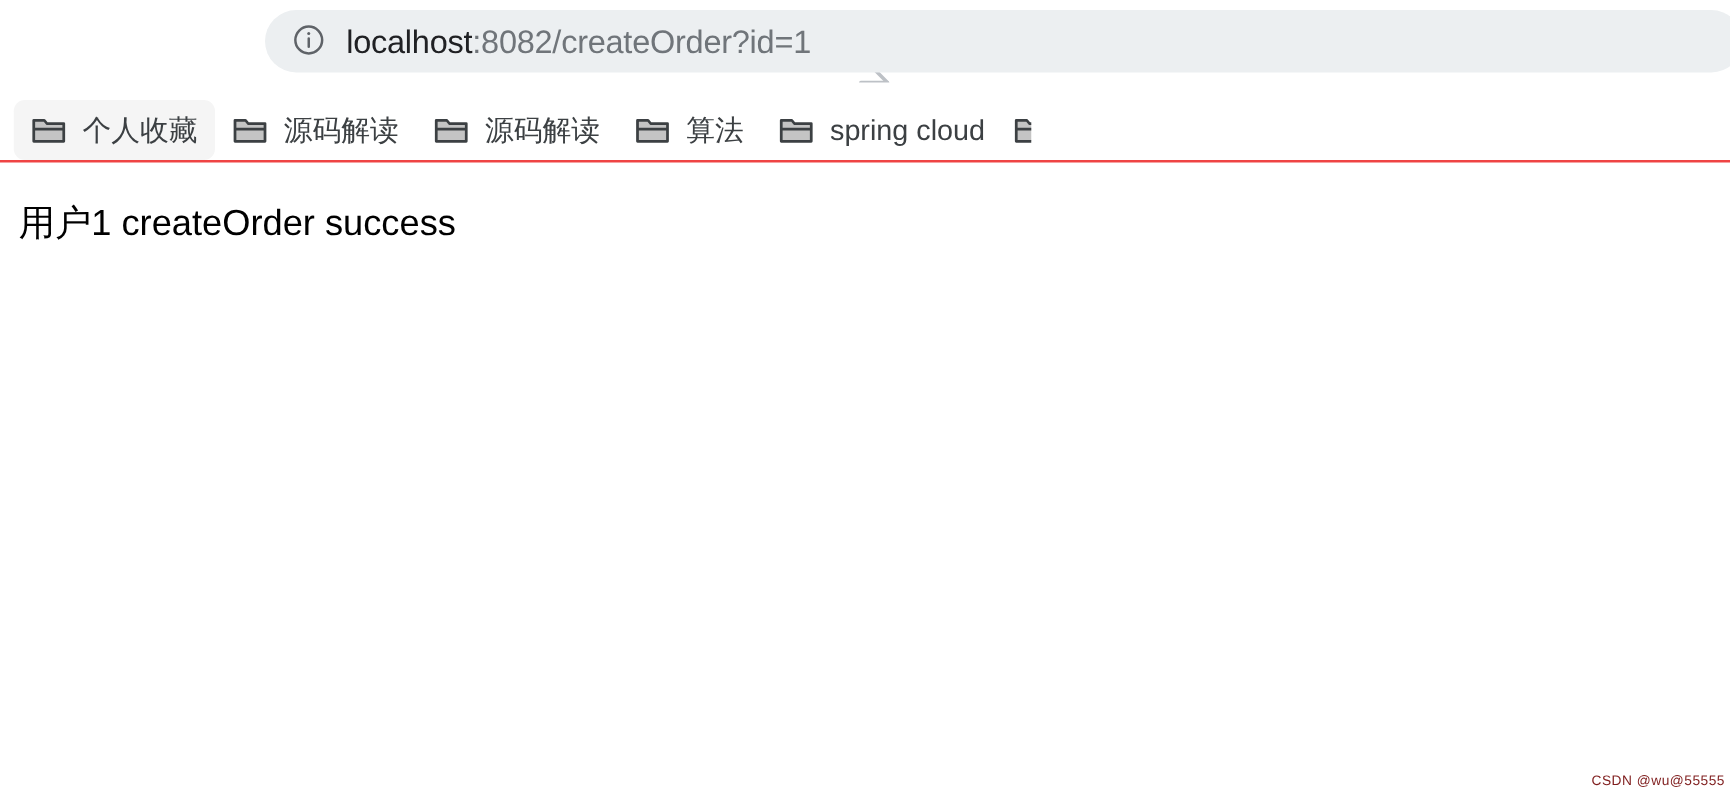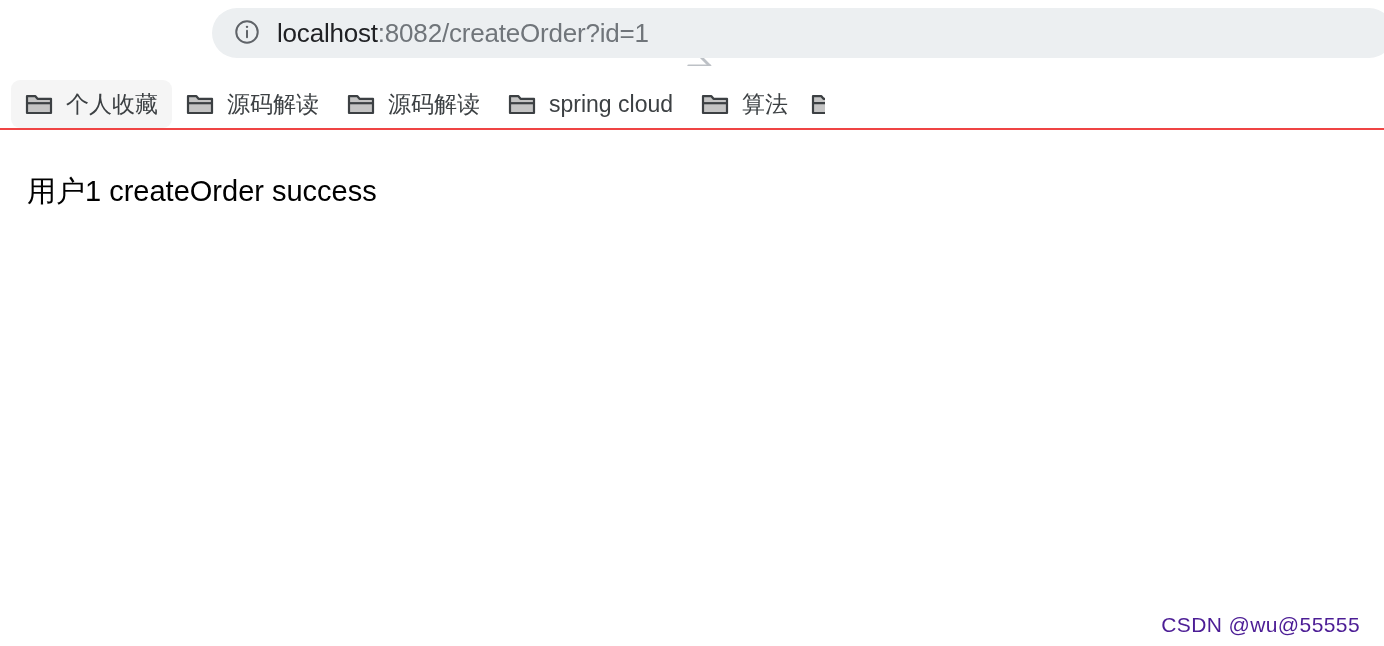--- a/index.html
+++ b/index.html
@@ -139,37 +139,37 @@
   
   .page-content {
     position: absolute;
     left: 0;
     top: 136px;
     width: 1384px;
     height: 510px;
     background: #ffffff;
   }
   .page-body-text {
-    margin: 16px;
+    margin: 4px;
     padding: 22px 12px 0 11px;
     font-size: 29px;
     line-height: 34px;
     color: #000000;
     font-family: "Liberation Sans", "DejaVu Sans", sans-serif;
     white-space: pre;
   }
 
   
   .watermark {
     position: absolute;
-    right: 24px;
+    right: 4px;
     bottom: 12px;
-    font-size: 21px;
+    font-size: 11px;
     line-height: 18px;
-    color: #4c1d95;
+    color: #7f1d1d;
     letter-spacing: 0.4px;
     font-family: "Liberation Sans", "DejaVu Sans", sans-serif;
     user-select: none;
   }
 </style>
 </head>
 <body>
 
 <div class="browser-chrome">
 
@@ -246,30 +246,30 @@
         </span>
         <span class="bm-label">源码解读</span>
       </div>
       <div class="bookmark">
         <span>
           <svg class="folder-icon" viewBox="0 0 28 24" fill="none">
             <path d="M2 4.2 h8.4 l2.1 2.6 H26 v14.2 H2 Z" fill="#c4c4c4" stroke="#3c4043" stroke-width="2.2" stroke-linejoin="round"></path>
             <line x1="2" y1="11.2" x2="26" y2="11.2" stroke="#3c4043" stroke-width="2.2"></line>
           </svg>
         </span>
+        <span class="bm-label">算法</span>
+      </div>
+      <div class="bookmark">
+        <span>
+          <svg class="folder-icon" viewBox="0 0 28 24" fill="none">
+            <path d="M2 4.2 h8.4 l2.1 2.6 H26 v14.2 H2 Z" fill="#c4c4c4" stroke="#3c4043" stroke-width="2.2" stroke-linejoin="round"></path>
+            <line x1="2" y1="11.2" x2="26" y2="11.2" stroke="#3c4043" stroke-width="2.2"></line>
+          </svg>
+        </span>
         <span class="bm-label">spring cloud</span>
-      </div>
-      <div class="bookmark">
-        <span>
-          <svg class="folder-icon" viewBox="0 0 28 24" fill="none">
-            <path d="M2 4.2 h8.4 l2.1 2.6 H26 v14.2 H2 Z" fill="#c4c4c4" stroke="#3c4043" stroke-width="2.2" stroke-linejoin="round"></path>
-            <line x1="2" y1="11.2" x2="26" y2="11.2" stroke="#3c4043" stroke-width="2.2"></line>
-          </svg>
-        </span>
-        <span class="bm-label">算法</span>
       </div>
       <div class="bookmark cut">
         <span>
           <svg class="folder-icon" viewBox="0 0 28 24" fill="none">
             <path d="M2 4.2 h8.4 l2.1 2.6 H26 v14.2 H2 Z" fill="#c4c4c4" stroke="#3c4043" stroke-width="2.2" stroke-linejoin="round"></path>
             <line x1="2" y1="11.2" x2="26" y2="11.2" stroke="#3c4043" stroke-width="2.2"></line>
           </svg>
         </span>
       </div>
     </div>

